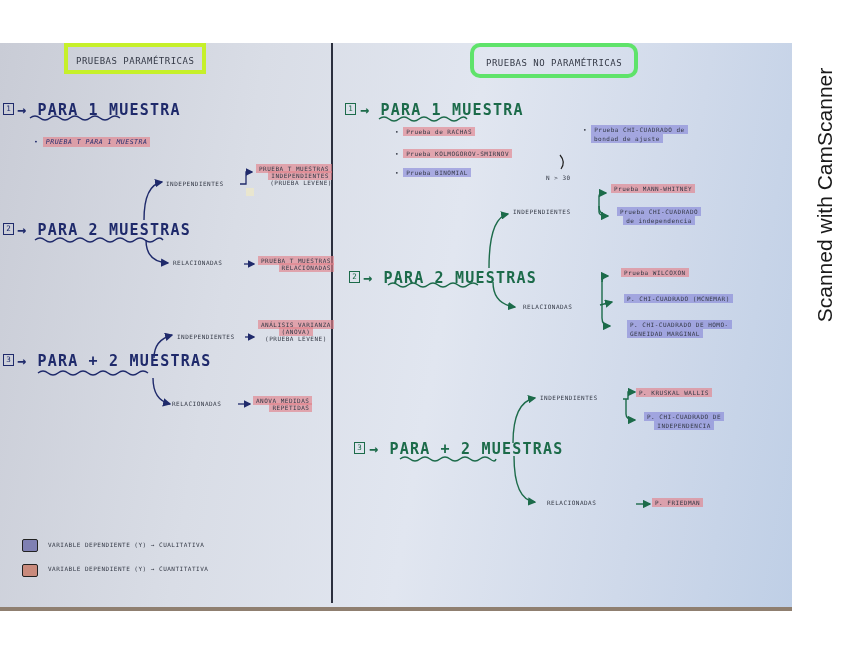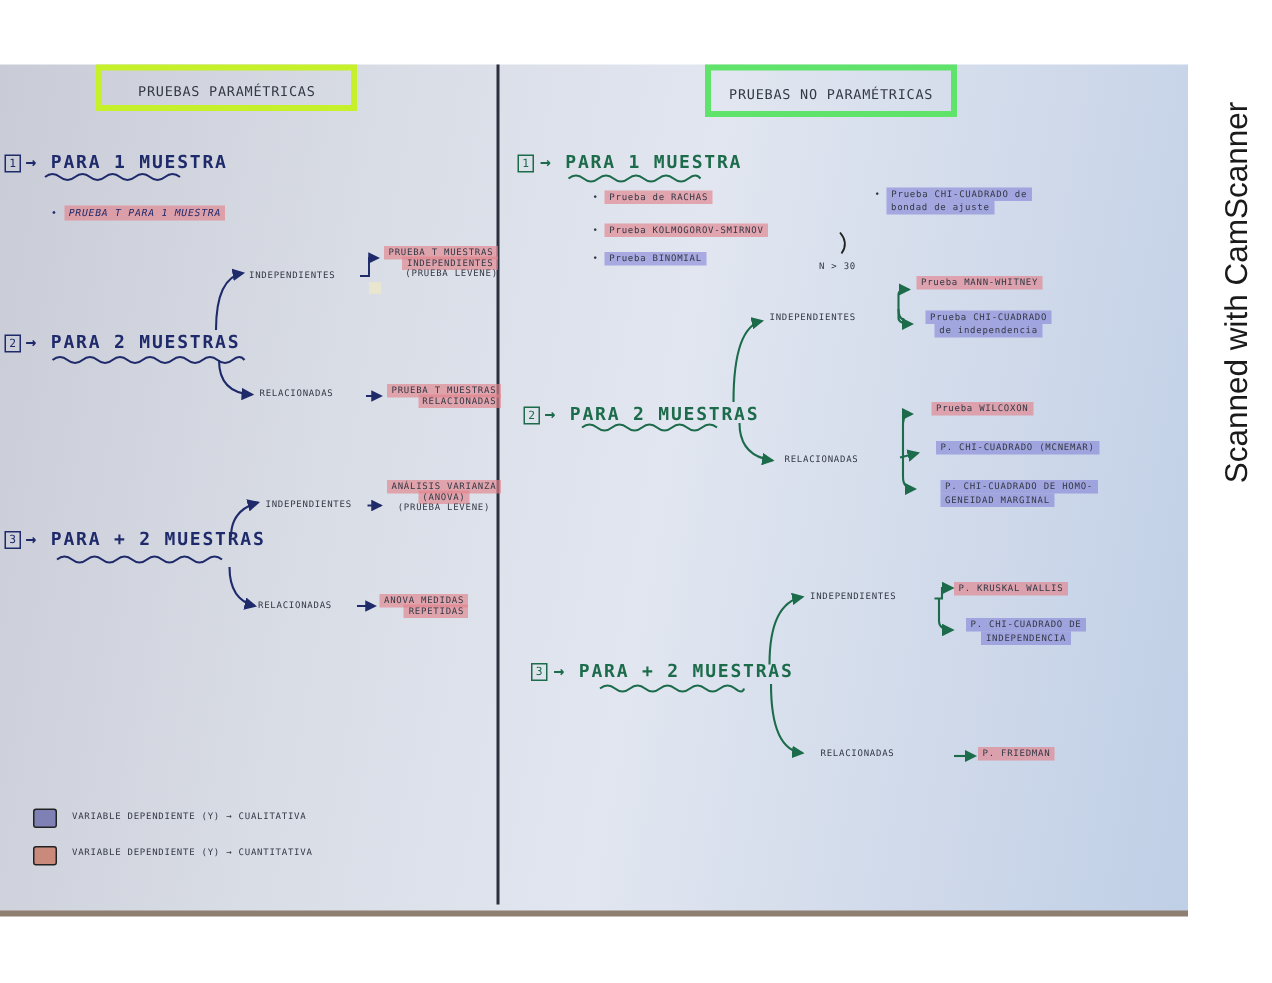--- a/index.html
+++ b/index.html
@@ -8,24 +8,24 @@
   .paper{position:absolute;left:0;top:43px;width:792px;height:567px;
          background:linear-gradient(100deg,#c9ccd6 0%,#d9dde6 30%,#e1e6f0 55%,#cfd9ea 80%,#bfcfe6 100%);}
   .paper-bottom{position:absolute;left:0;top:607px;width:792px;height:4px;background:#8f7f70;}
   .divider{position:absolute;left:331px;top:43px;width:1.5px;height:560px;background:#2b2f3e;}
   .hw{position:absolute;font-family:"DejaVu Sans Mono",monospace;text-transform:uppercase;
       letter-spacing:0.5px;white-space:nowrap;line-height:1.15;}
   .blue{color:#1f2a6b;}
   .green{color:#1c6b4a;}
   .ink{color:#333845;}
   .sz-h{font-size:9px;}
-  .sz-sec{font-size:12px;font-weight:bold;letter-spacing:1.2px;}
+  .sz-sec{font-size:15px;font-weight:bold;letter-spacing:1.2px;}
   .sz-s{font-size:6.5px;font-style:italic;}
   .sz-xs{font-size:6px;}
-  .title-box{position:absolute;border:4px solid #c6f02a;padding:2px 24px;}
+  .title-box{position:absolute;border:4px solid #c6f02a;padding:2px 8px;}
   .title-box.green-box{border-color:#5fe36a;}
   .pink{background:rgba(226,130,140,0.65);padding:1px 3px;}
   .purple{background:rgba(130,130,215,0.6);padding:1px 3px;}
   .num{position:absolute;border:1.3px solid currentColor;width:9px;height:10px;font-size:7.5px;
        text-align:center;line-height:10px;font-family:"DejaVu Sans Mono",monospace;}
   svg.lines{position:absolute;left:0;top:0;width:848px;height:655px;pointer-events:none;}
   .legend-swatch{position:absolute;width:14px;height:11px;border:1.5px solid #222;border-radius:2px;}
   .watermark{position:absolute;left:805px;top:40px;width:40px;height:310px;}
   .watermark span{position:absolute;left:50%;top:50%;transform:translate(-50%,-50%) rotate(-90deg);
        font-family:"Liberation Sans",sans-serif;font-size:21px;color:#1a1a1a;white-space:nowrap;}
@@ -118,21 +118,21 @@
 <div class="hw ink sz-xs" style="left:253px;top:398px;text-align:right;">
   <div><span class="pink">ANOVA MEDIDAS</span></div>
   <div><span class="pink">REPETIDAS</span></div>
 </div>
 
 <div class="legend-swatch" style="left:22px;top:539px;background:#7f80b3;"></div>
 <div class="hw ink sz-xs" style="left:48px;top:542px;">VARIABLE DEPENDIENTE (y) → CUALITATIVA</div>
 <div class="legend-swatch" style="left:22px;top:564px;background:#c98a7c;"></div>
 <div class="hw ink sz-xs" style="left:48px;top:566px;">VARIABLE DEPENDIENTE (y) → CUANTITATIVA</div>
 
-<div class="title-box green-box" style="left:470px;top:43px;padding:4px 12px;">
+<div class="title-box green-box" style="left:470px;top:43px;padding:4px 12px;border-radius:10px;">
   <span class="hw ink sz-h" style="position:static;">PRUEBAS NO PARAMÉTRICAS</span>
 </div>
 
 <div class="num green" style="left:345px;top:103px;">1</div>
 <div class="hw green sz-sec" style="left:360px;top:102px;">→ <span>PARA 1 MUESTRA</span></div>
 <div class="hw ink sz-xs" style="left:395px;top:129px;text-transform:none;">• <span class="pink">Prueba de RACHAS</span></div>
 <div class="hw ink sz-xs" style="left:395px;top:151px;text-transform:none;">• <span class="pink">Prueba KOLMOGOROV-SMIRNOV</span></div>
 <div class="hw ink sz-xs" style="left:395px;top:170px;text-transform:none;">• <span class="purple">Prueba BINOMIAL</span></div>
 <div class="hw ink sz-xs" style="left:546px;top:175px;">n &gt; 30</div>
 <div class="hw ink sz-xs" style="left:583px;top:127px;text-transform:none;">

